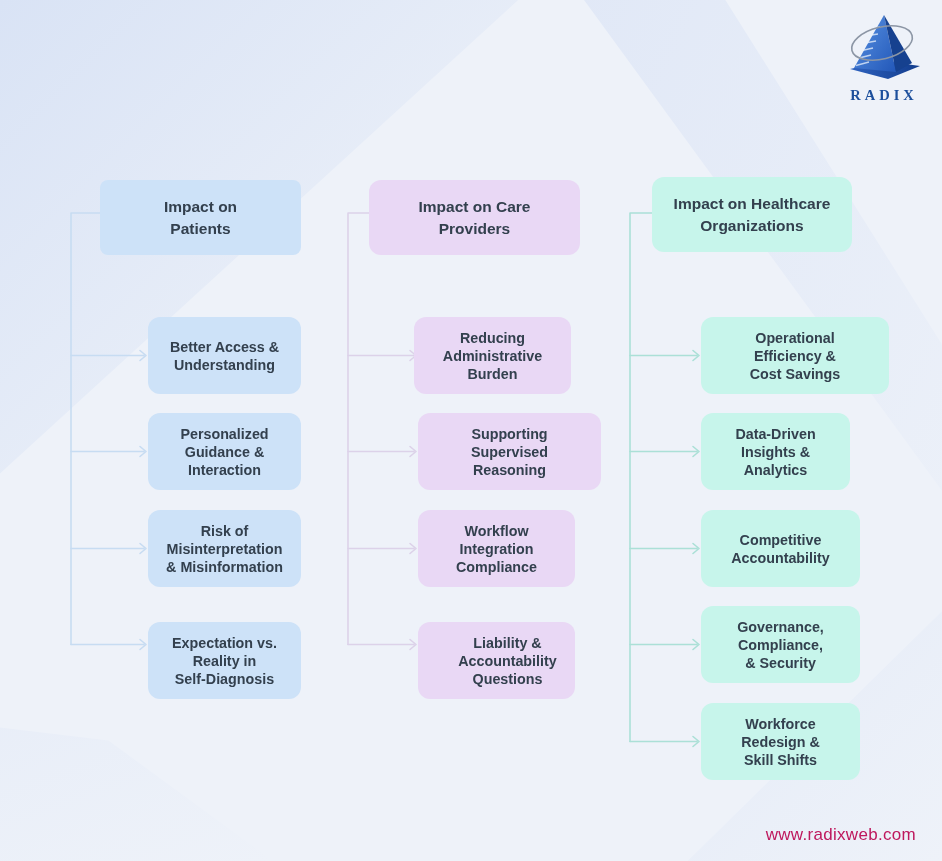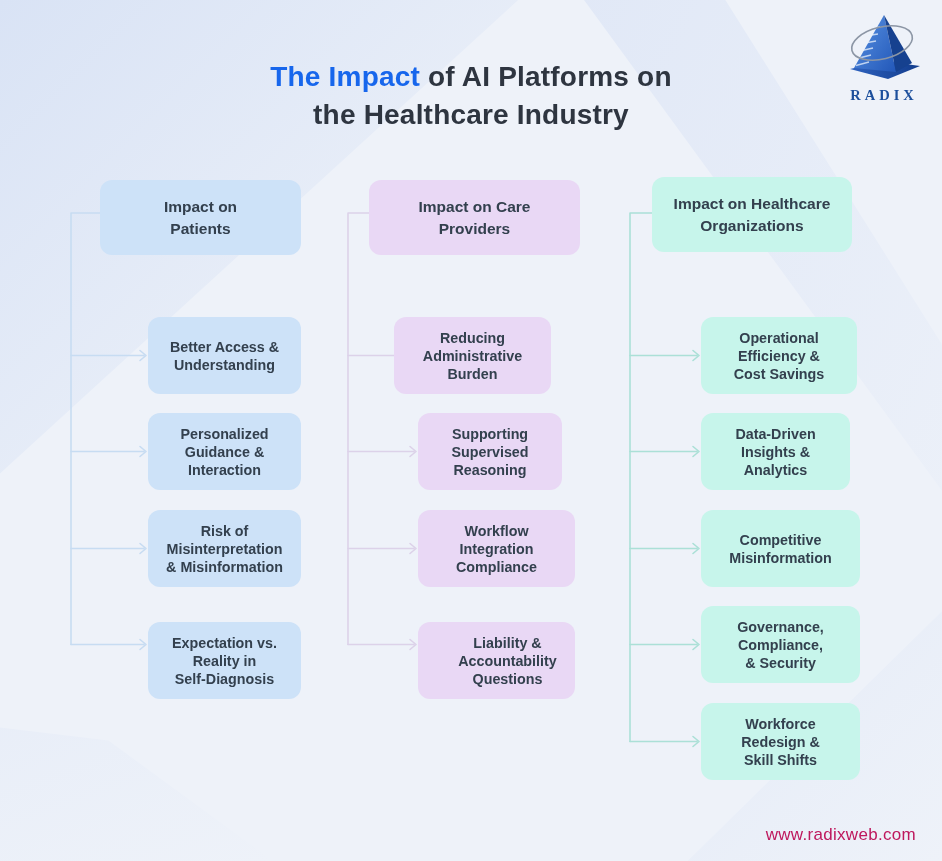--- a/index.html
+++ b/index.html
@@ -54,24 +54,20 @@
 </head>
 <body>
 
 <div class="canvas">
 
   <div class="decor decor-tl"></div>
   <div class="decor decor-tr"></div>
   <div class="decor decor-bl"></div>
   <div class="decor decor-br"></div>
 
-  <div class="title">
-    <div><span class="hl">The Impact</span><span> of AI Platforms on</span></div>
-    <div>the Healthcare Industry</div>
-  </div>
 
   <div class="logo">
     <svg viewBox="0 0 92 98" width="92" height="98">
       <defs>
         <linearGradient id="gLeft" x1="0" y1="0" x2="1" y2="1">
           <stop offset="0" stop-color="#5a94e4"></stop>
             <stop offset="1" stop-color="#2257b8"></stop>
         </linearGradient>
         <linearGradient id="gBase" x1="0" y1="0" x2="1" y2="0">
           <stop offset="0" stop-color="#2f63c0"></stop>
@@ -105,59 +101,59 @@
     <g>
       <path class="l3" d="M652 213 H630 V741.5"></path>
       <path class="l3" d="M630 355.5 H697 M693 350.5 L699 355.5 L693 360.5"></path>
       <path class="l3" d="M630 451.5 H697 M693 446.5 L699 451.5 L693 456.5"></path>
       <path class="l3" d="M630 548.5 H697 M693 543.5 L699 548.5 L693 553.5"></path>
       <path class="l3" d="M630 644.5 H697 M693 639.5 L699 644.5 L693 649.5"></path>
       <path class="l3" d="M630 741.5 H697 M693 736.5 L699 741.5 L693 746.5"></path>
     </g>
   </svg>
 
-  <div class="hdr bg1" style="left:100px;top:180px;width:201px;">Impact on
+  <div class="hdr bg1" style="left:100px;top:180px;width:201px;border-radius:8px;">Impact on
 Patients</div>
   <div class="node bg1" style="left:148px;top:317px;width:153px;">Better Access &amp;
 Understanding</div>
   <div class="node bg1" style="left:148px;top:413px;width:153px;">Personalized
 Guidance &amp;
 Interaction</div>
   <div class="node bg1" style="left:148px;top:510px;width:153px;">Risk of
 Misinterpretation
 &amp; Misinformation</div>
   <div class="node bg1" style="left:148px;top:606px;width:153px;margin-top:16px;">Expectation vs.
 Reality in
 Self-Diagnosis</div>
 
   <div class="hdr bg2" style="left:369px;top:180px;width:211px;">Impact on Care
 Providers</div>
-  <div class="node bg2" style="left:394px;top:317px;width:157px;">Reducing
+  <div class="node bg2" style="left:414px;top:317px;width:157px;">Reducing
 Administrative
 Burden</div>
-  <div class="node bg2" style="left:418px;top:413px;width:144px;">Supporting
+  <div class="node bg2" style="left:418px;top:413px;width:183px;">Supporting
 Supervised
 Reasoning</div>
   <div class="node bg2" style="left:418px;top:510px;width:157px;">Workflow
 Integration
 Compliance</div>
   <div class="node bg2" style="left:418px;top:622px;width:157px;padding-left:28px;">Liability &amp;
 Accountability
 Questions</div>
 
   <div class="hdr bg3" style="left:652px;top:177px;width:200px;">Impact on Healthcare
 Organizations</div>
-  <div class="node bg3" style="left:701px;top:317px;width:156px;">Operational
+  <div class="node bg3" style="left:701px;top:317px;width:188px;">Operational
 Efficiency &amp;
 Cost Savings</div>
   <div class="node bg3" style="left:701px;top:413px;width:149px;">Data-Driven
 Insights &amp;
 Analytics</div>
   <div class="node bg3" style="left:701px;top:510px;width:159px;">Competitive
-Misinformation</div>
+Accountability</div>
   <div class="node bg3" style="left:701px;top:606px;width:159px;">Governance,
 Compliance,
 &amp; Security</div>
   <div class="node bg3" style="left:701px;top:703px;width:159px;">Workforce
 Redesign &amp;
 Skill Shifts</div>
 
   <div class="footer">www.radixweb.com</div>
 
 </div>

